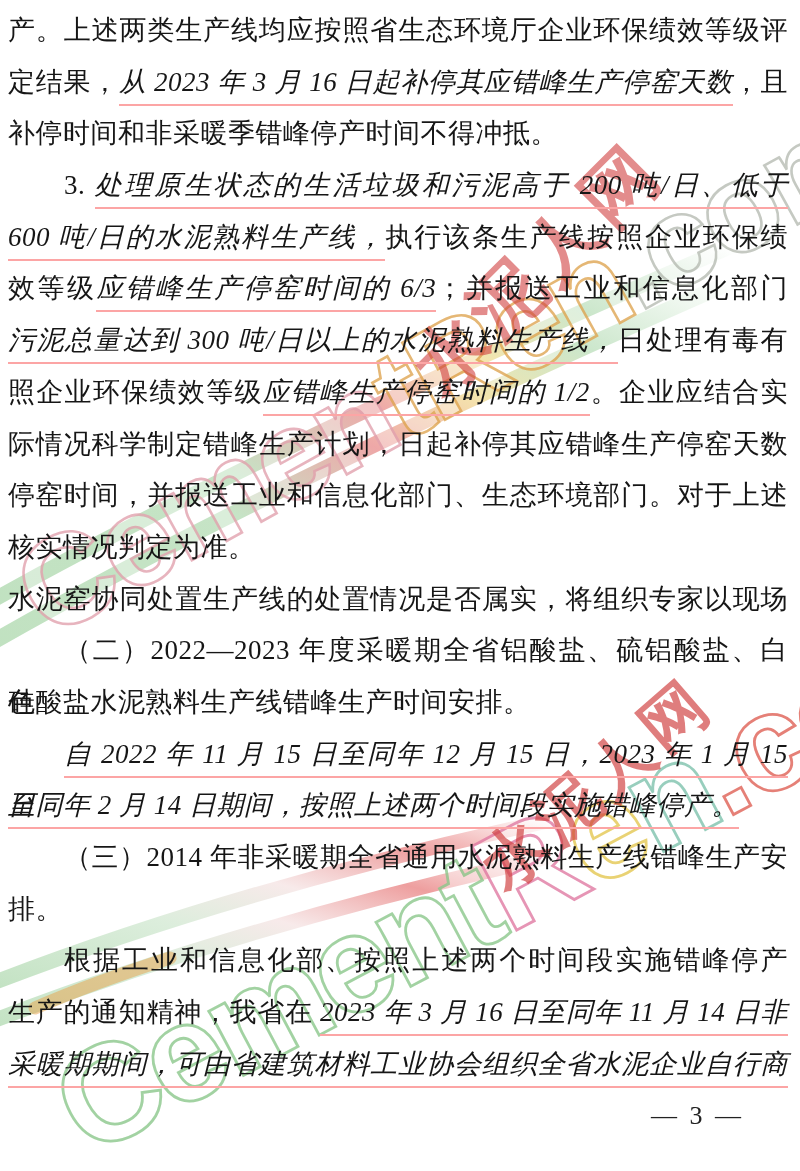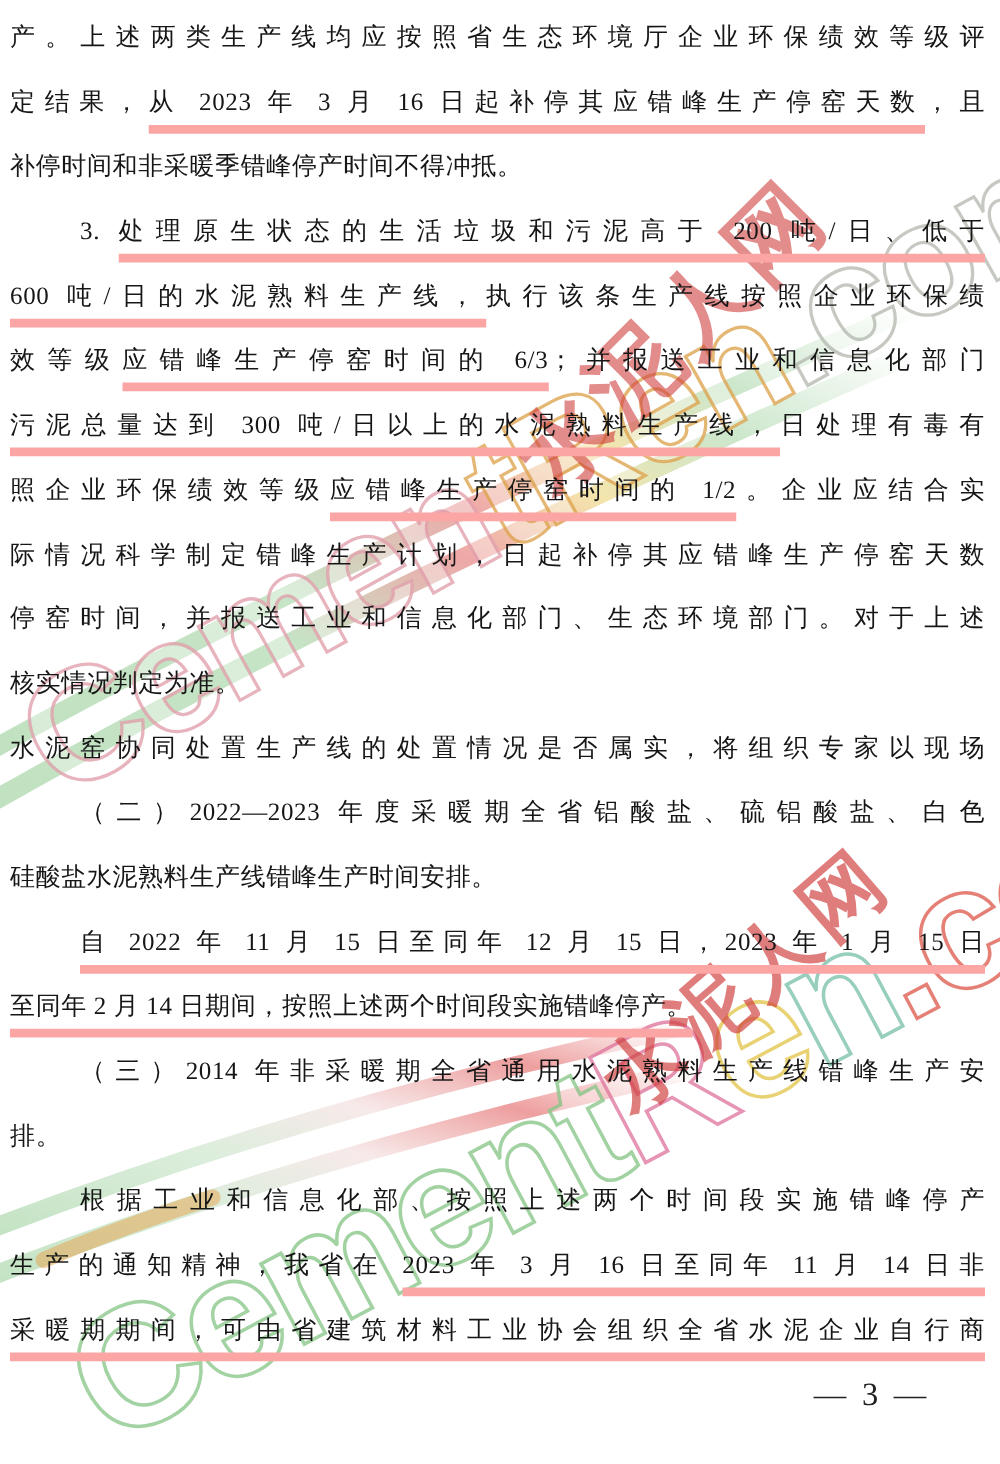--- a/index.html
+++ b/index.html
@@ -3,26 +3,26 @@
 <meta charset="utf-8">
 <style>
   html,body{margin:0;padding:0;}
   body{
     width:800px;height:1171px;background:#ffffff;position:relative;overflow:hidden;
     font-family:"Liberation Serif","DejaVu Serif",serif;color:#161616;
   }
   .watermark-layer{position:absolute;left:0;top:0;width:800px;height:1171px;z-index:1;pointer-events:none;}
   .page-text{position:absolute;left:0;top:0;right:0;z-index:2;padding-top:5px;}
   .line{
-    margin:0 12px 0 8px;height:51.7px;line-height:51.7px;font-size:20px;
+    margin:0 12px 0 8px;height:51.7px;line-height:51.7px;font-size:27px;
     white-space:normal;letter-spacing:0.5px;
   }
   .j{text-align:justify;text-align-last:justify;}
   .ind{text-indent:56px;}
-  .u{border-bottom:7px solid #fca5a5;padding-bottom:7px;}
+  .u{border-bottom:2px solid #fca5a5;padding-bottom:7px;font-style:italic;}
   .pageno{
     margin:12px 56px 0 0;text-align:right;font-size:26px;height:28px;line-height:28px;
     letter-spacing:3px;color:#222;
   }
   .wm-brand{font-family:"Liberation Sans","DejaVu Sans",sans-serif;font-weight:bold;}
   .wm-cn{font-family:"Liberation Sans","DejaVu Sans",sans-serif;font-weight:bold;}
 </style>
 </head>
 <body>
 

